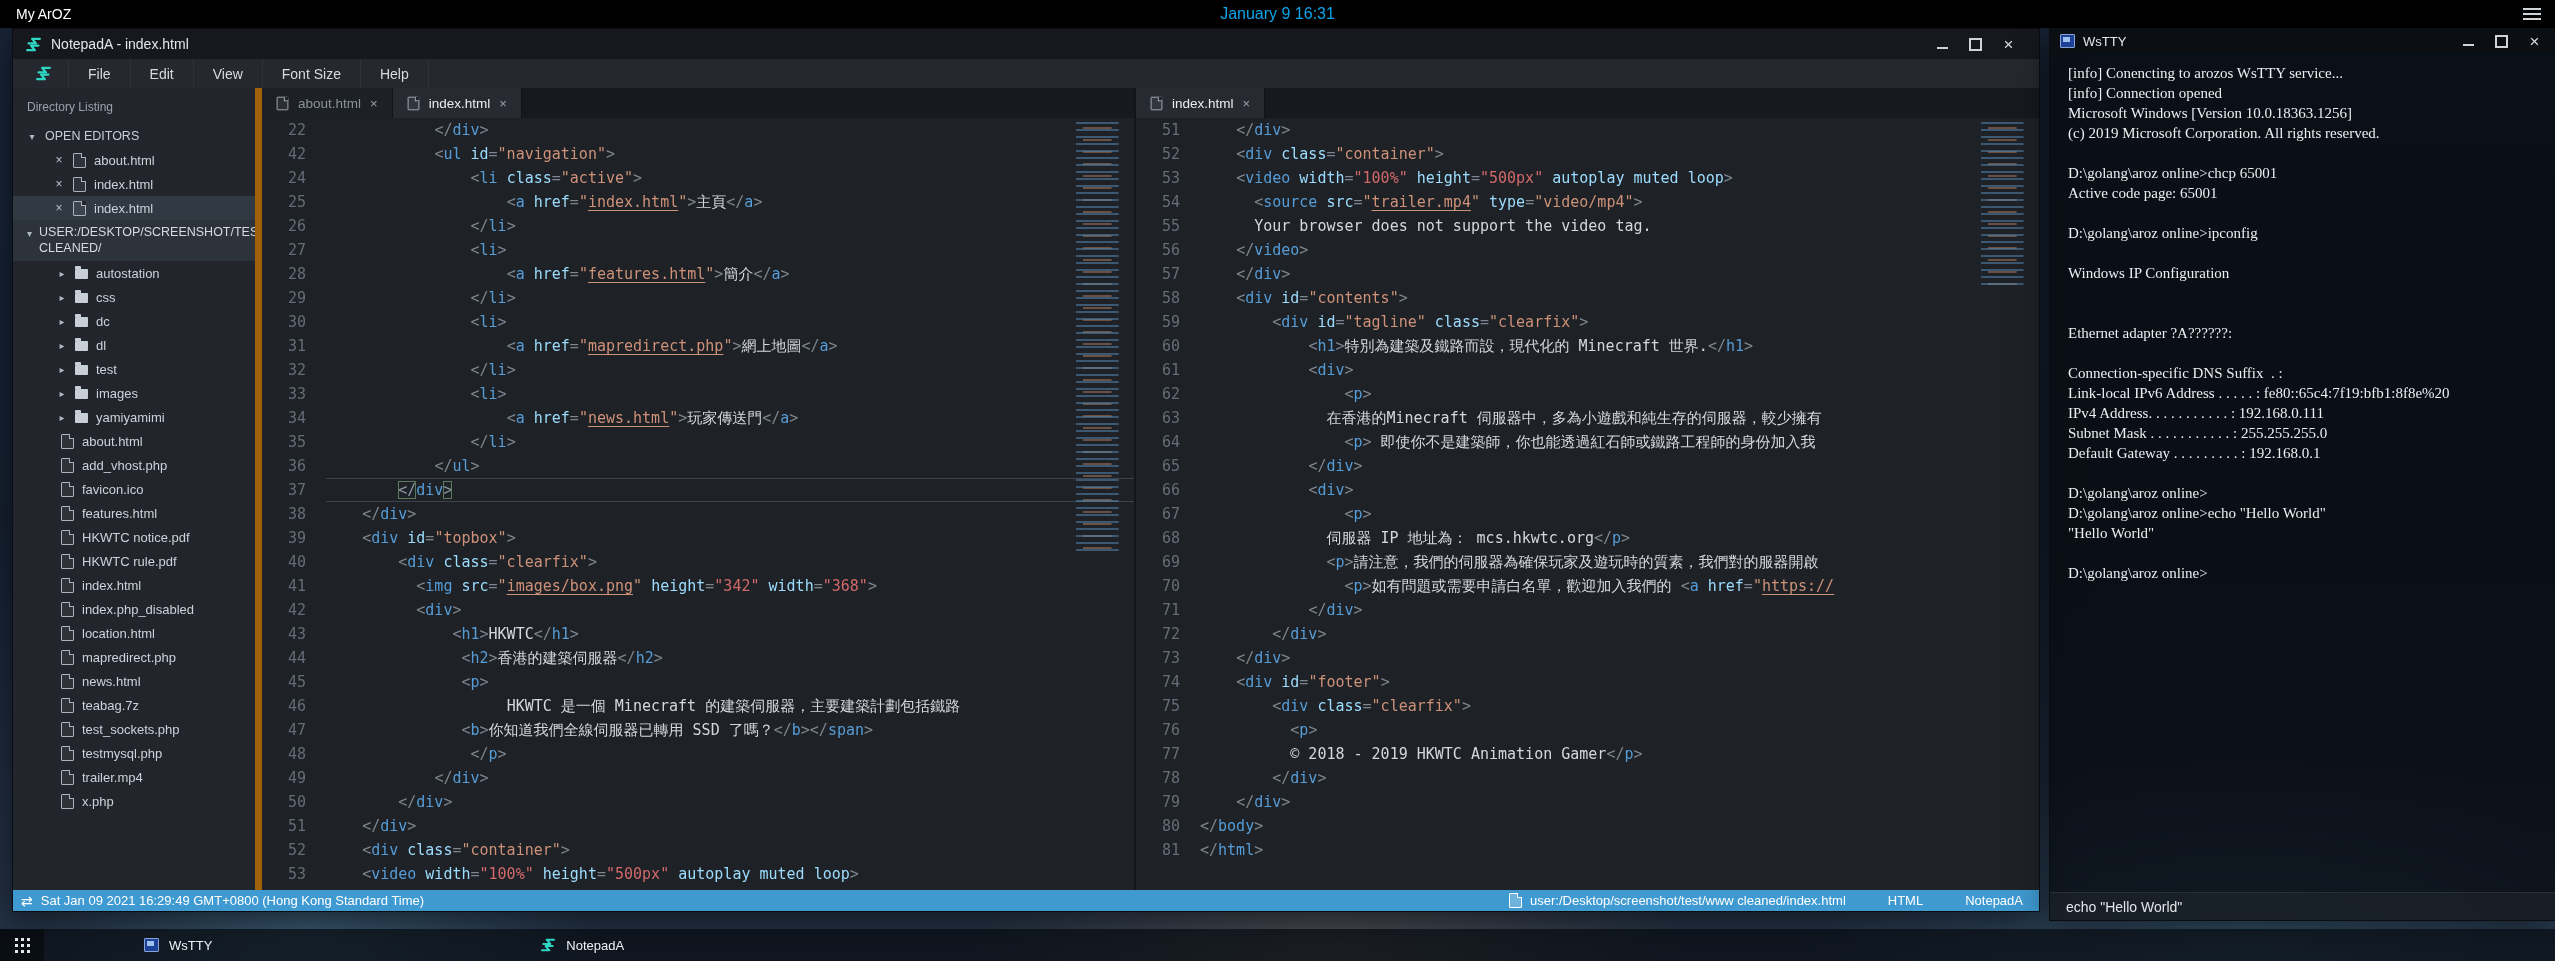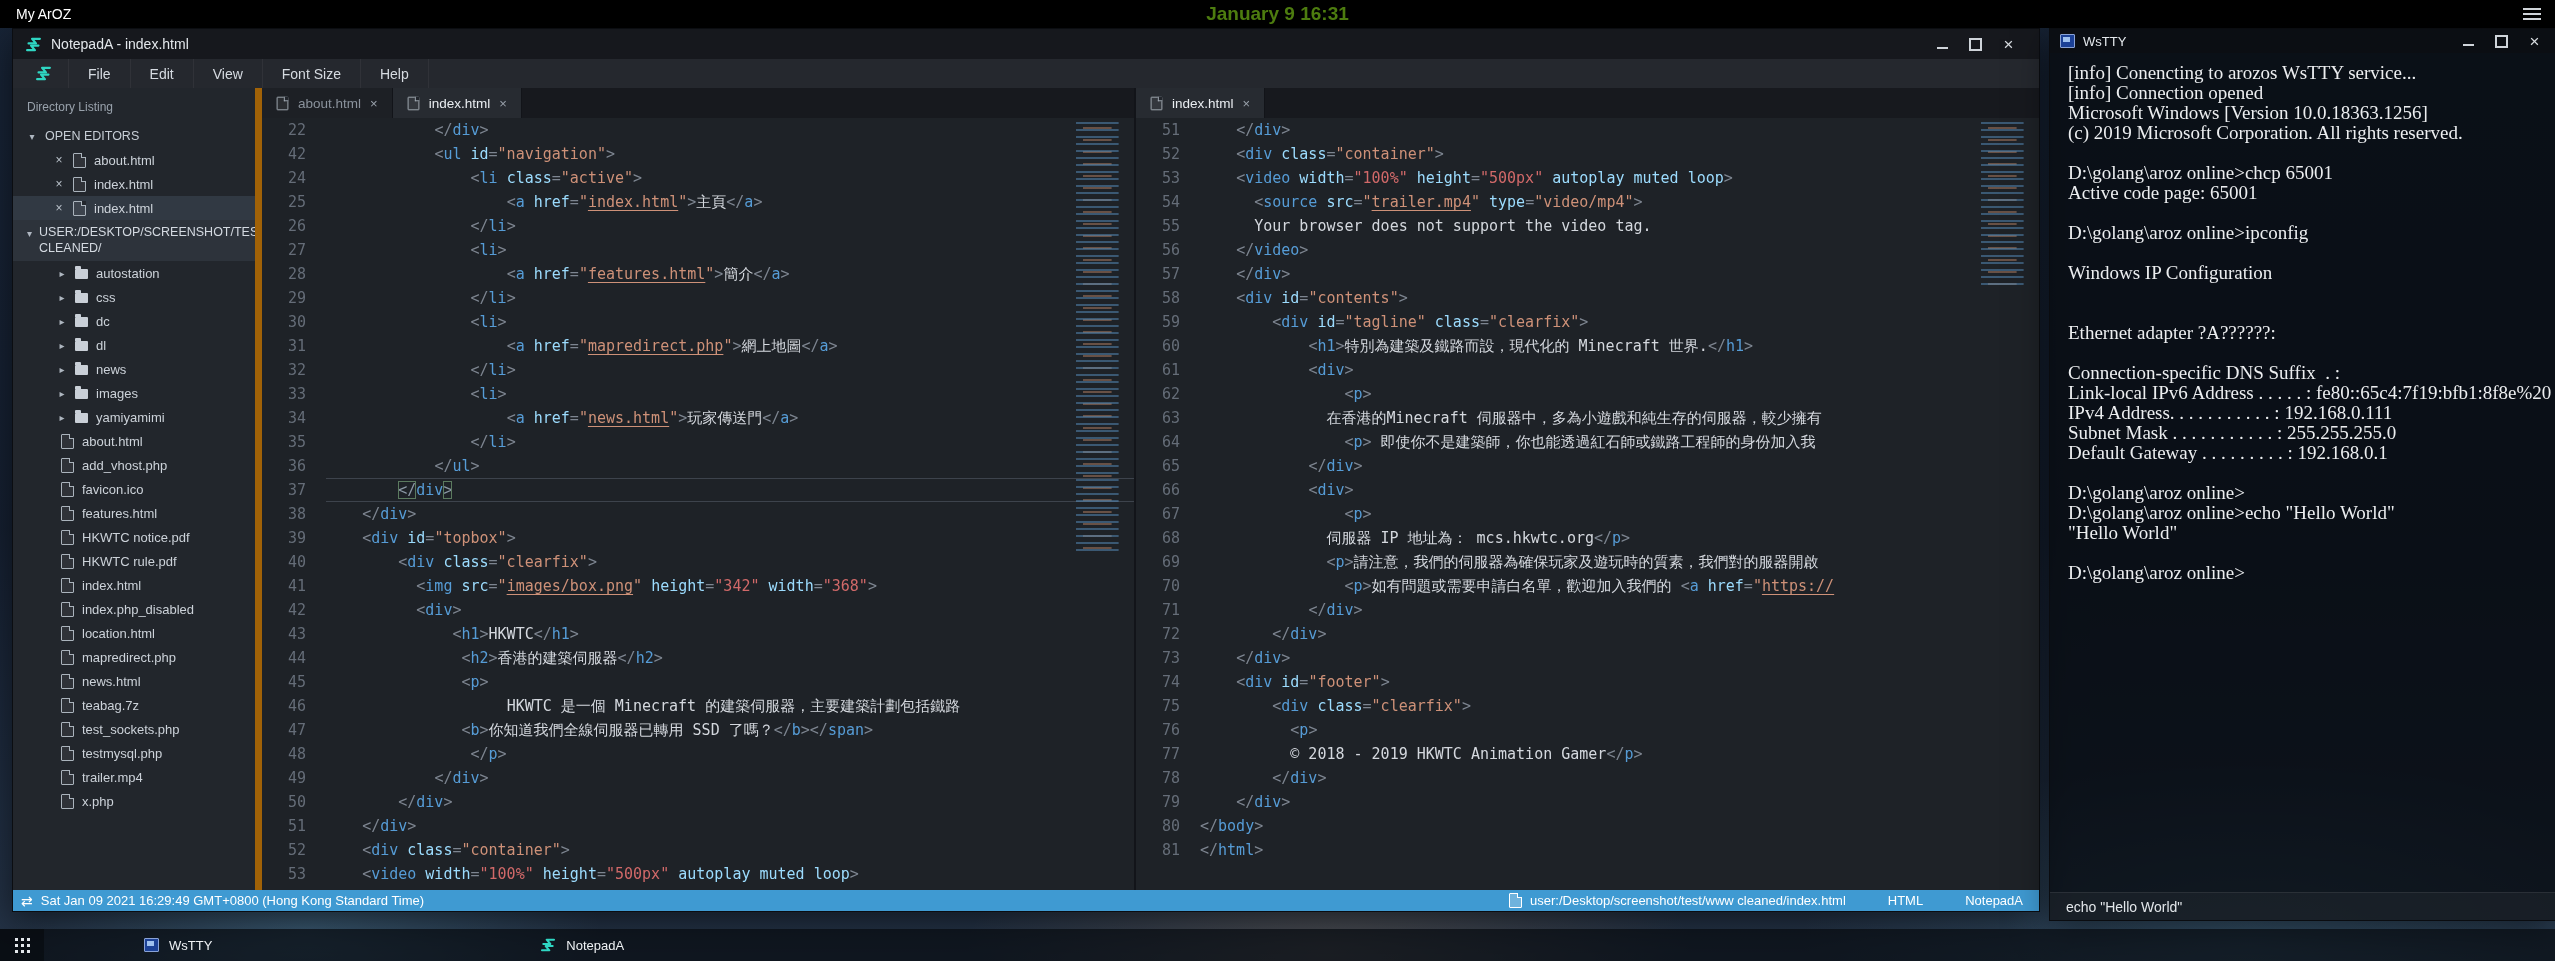--- a/index.html
+++ b/index.html
@@ -10,21 +10,21 @@
     background-image:
       linear-gradient(180deg,#0d1521 0%,#0b111c 55%,#16202e 86%,#1b2634 100%),
       radial-gradient(ellipse 420px 190px at 12% 97%, rgba(90,170,210,.28), transparent 70%),
       radial-gradient(ellipse 520px 210px at 52% 99%, rgba(235,170,90,.20), transparent 70%),
       radial-gradient(ellipse 640px 260px at 88% 98%, rgba(80,160,200,.24), transparent 70%);
     background-blend-mode:screen;
   }
   
   .topbar{position:absolute;left:0;top:0;width:100%;height:28px;background:#000;display:flex;align-items:center;z-index:50;}
   .topbar .tb-title{color:#fff;font-size:14px;margin-left:16px;}
-  .topbar .tb-clock{position:absolute;left:50%;transform:translateX(-50%);color:#4d7c0f;font-size:19px;font-weight:bold;}
+  .topbar .tb-clock{position:absolute;left:50%;transform:translateX(-50%);color:#0ea5e9;font-size:16px;}
   .hamburger{position:absolute;right:14px;top:8px;width:18px;height:12px;cursor:pointer;}
   .hamburger i{display:block;height:2px;background:#cfd4d9;margin-bottom:3px;}
   
   .np{position:absolute;left:13px;top:29px;width:2026px;height:882px;background:#1e2227;display:flex;flex-direction:column;box-shadow:0 0 0 1px #0b0d11,0 10px 34px rgba(0,0,0,.55);}
   .np-title{height:30px;background:#16181d;display:flex;align-items:center;padding:0 12px;flex:none;}
   .np-title .t-text{color:#e3e7eb;font-size:14px;margin-left:9px;}
   .np-menu{height:29px;background:#25282e;display:flex;align-items:stretch;flex:none;padding-left:6px;}
   .np-menu .logo-slot{display:flex;align-items:center;padding:0 16px;}
   .menu-item{display:flex;align-items:center;padding:0 19px;color:#d6dbe1;font-size:14px;border-left:1px solid rgba(255,255,255,.05);cursor:pointer;}
   .menu-item:last-child{border-right:1px solid rgba(255,255,255,.05);}
@@ -81,21 +81,21 @@
   .wc{width:13px;height:13px;display:flex;align-items:flex-end;justify-content:center;cursor:pointer;}
   .wc-min i{display:block;width:11px;height:2px;background:#cfd4da;margin-bottom:2px;}
   .wc-max i{display:block;width:9px;height:9px;border:2px solid #cfd4da;margin-bottom:0;}
   .wc-close{color:#d8dce0;font-size:17px;line-height:13px;align-items:center;}
   
   .tw{position:absolute;left:2050px;top:29px;width:505px;height:891px;display:flex;flex-direction:column;box-shadow:0 0 0 1px #0a0c10,0 10px 34px rgba(0,0,0,.5);}
   .tw-title{height:24px;background:#0b0e13;display:flex;align-items:center;padding:0 10px;flex:none;}
   .tw-title .t-text{color:#e4e8ec;font-size:13px;margin-left:8px;}
   .ic-wstty{width:13px;height:12px;background:#1c4196;border:1px solid #8aa3d6;border-radius:1px;position:relative;flex:none;}
   .ic-wstty::after{content:"";position:absolute;left:2px;top:2px;width:7px;height:5px;background:#9fc1ef;}
-  .tw-body{flex:1;background:rgba(8,11,16,.8);padding:10px 0 0 18px;font-family:"Liberation Serif","DejaVu Serif",serif;font-size:19px;line-height:20px;color:#eceef0;overflow:hidden;white-space:pre;}
+  .tw-body{flex:1;background:rgba(8,11,16,.8);padding:10px 0 0 18px;font-family:"Liberation Serif","DejaVu Serif",serif;font-size:15px;line-height:20px;color:#eceef0;overflow:hidden;white-space:pre;}
   .t-line{min-height:20px;}
   .tw-input{height:27px;background:rgba(22,26,32,.88);border-top:1px solid rgba(255,255,255,.08);display:flex;align-items:center;padding-left:16px;color:#e2e6ea;font-size:14px;flex:none;}
   
   .taskbar{position:absolute;left:0;bottom:0;width:100%;height:32px;background:rgba(8,12,18,.74);display:flex;align-items:center;z-index:40;}
   .launcher{width:44px;height:32px;display:flex;align-items:center;justify-content:center;background:rgba(0,0,0,.35);cursor:pointer;flex:none;}
   .grid9{width:15px;height:15px;position:relative;}
   .grid9 i{position:absolute;left:0;top:0;width:3px;height:3px;background:#e3e7eb;
     box-shadow:6px 0 #e3e7eb,12px 0 #e3e7eb,0 6px #e3e7eb,6px 6px #e3e7eb,12px 6px #e3e7eb,0 12px #e3e7eb,6px 12px #e3e7eb,12px 12px #e3e7eb;}
   .tb-item{display:flex;align-items:center;gap:10px;height:32px;padding:0 14px;color:#eef1f4;font-size:13px;cursor:pointer;}
   .tb-item.first{margin-left:86px;}
@@ -192,21 +192,21 @@
             <span>dc</span>
           </div>
           <div class="sb-row" style="padding-left: 44px;">
             <span class="caret">▸</span>
             <span class="fo"></span>
             <span>dl</span>
           </div>
           <div class="sb-row" style="padding-left: 44px;">
             <span class="caret">▸</span>
             <span class="fo"></span>
-            <span>news</span>
+            <span>test</span>
           </div>
           <div class="sb-row" style="padding-left: 44px;">
             <span class="caret">▸</span>
             <span class="fo"></span>
             <span>images</span>
           </div>
           <div class="sb-row" style="padding-left: 44px;">
             <span class="caret">▸</span>
             <span class="fo"></span>
             <span>yamiyamimi</span>

